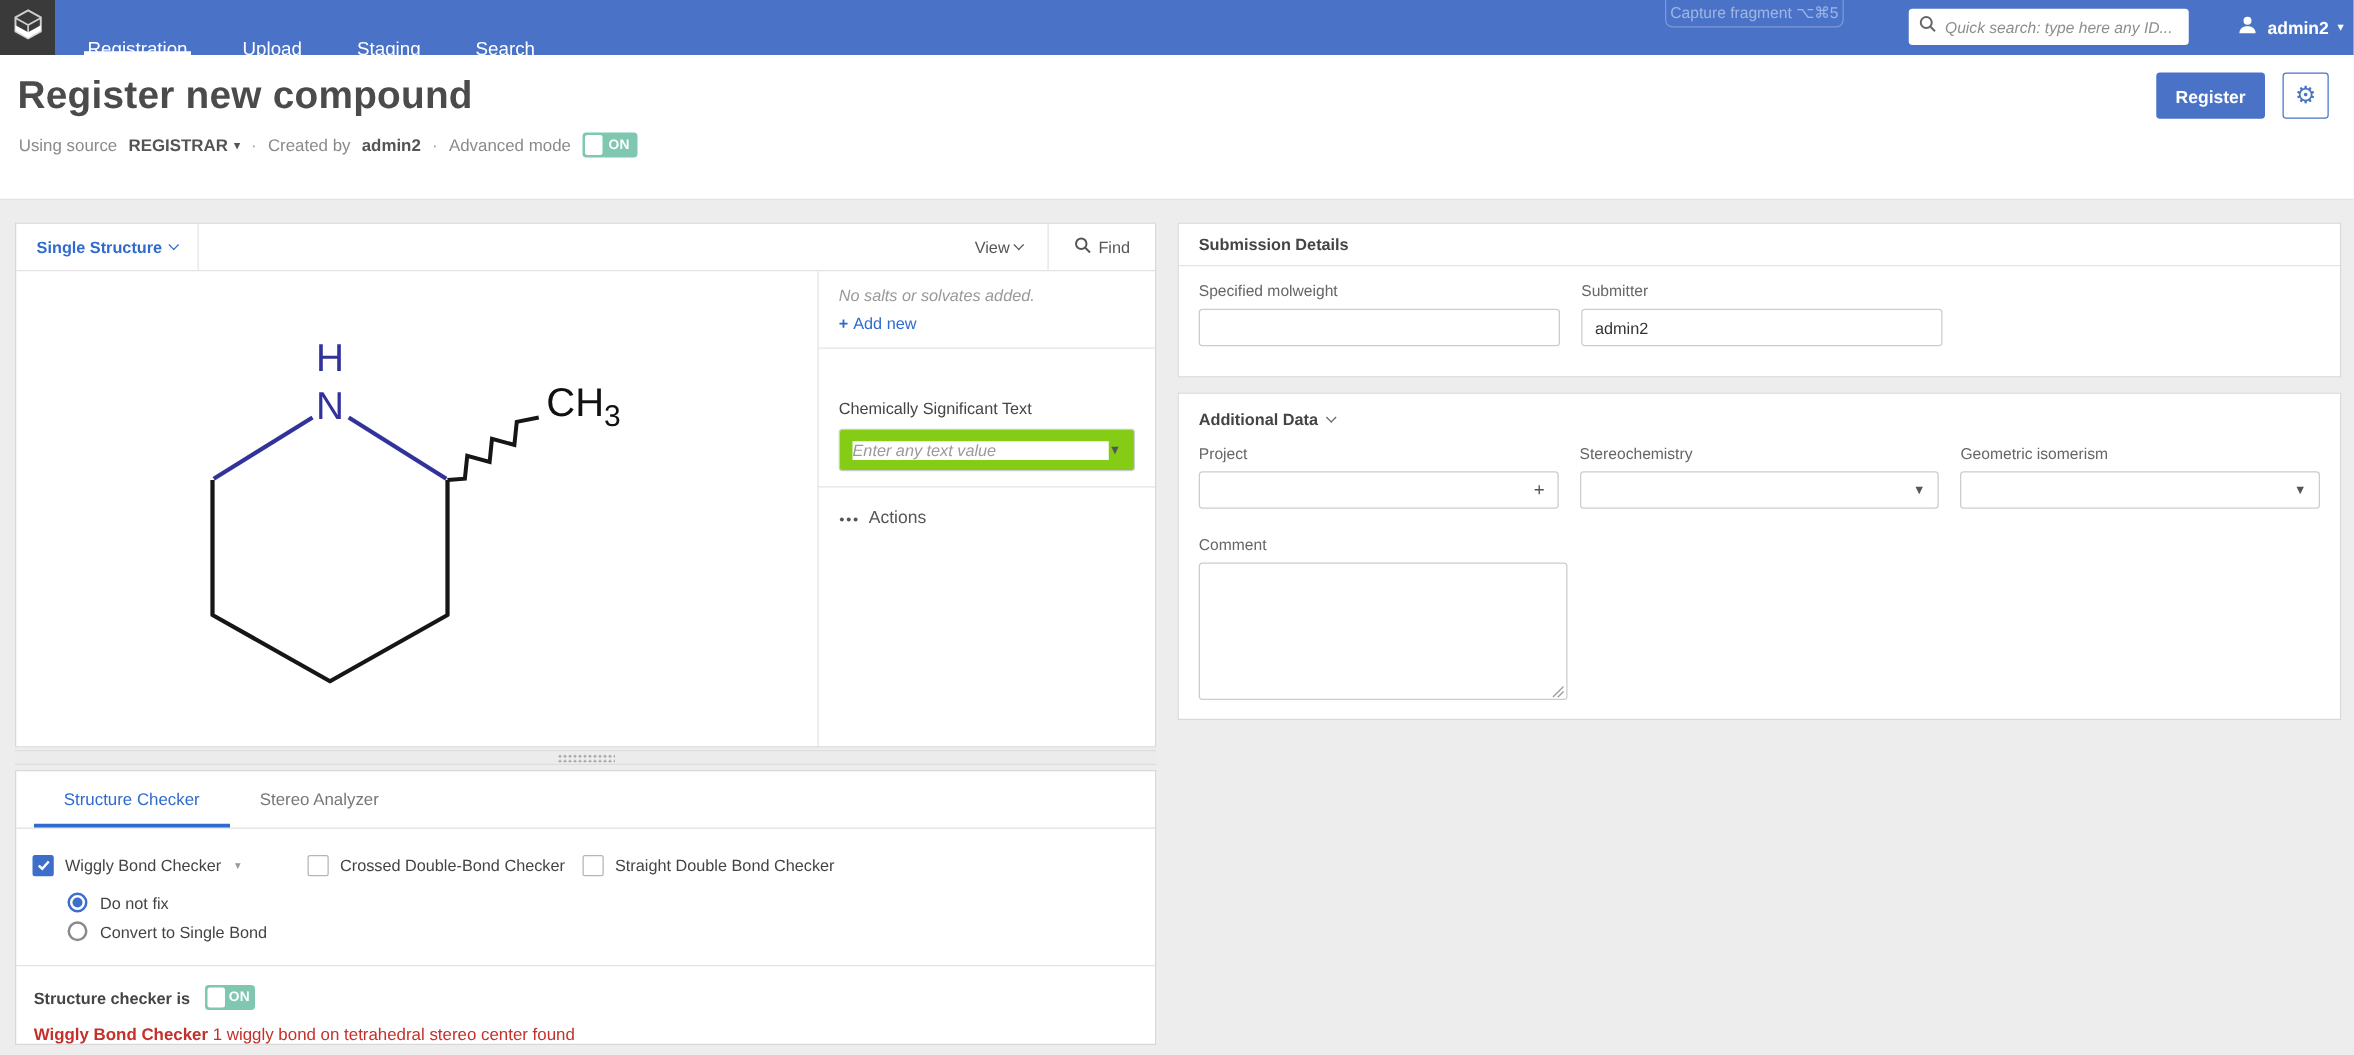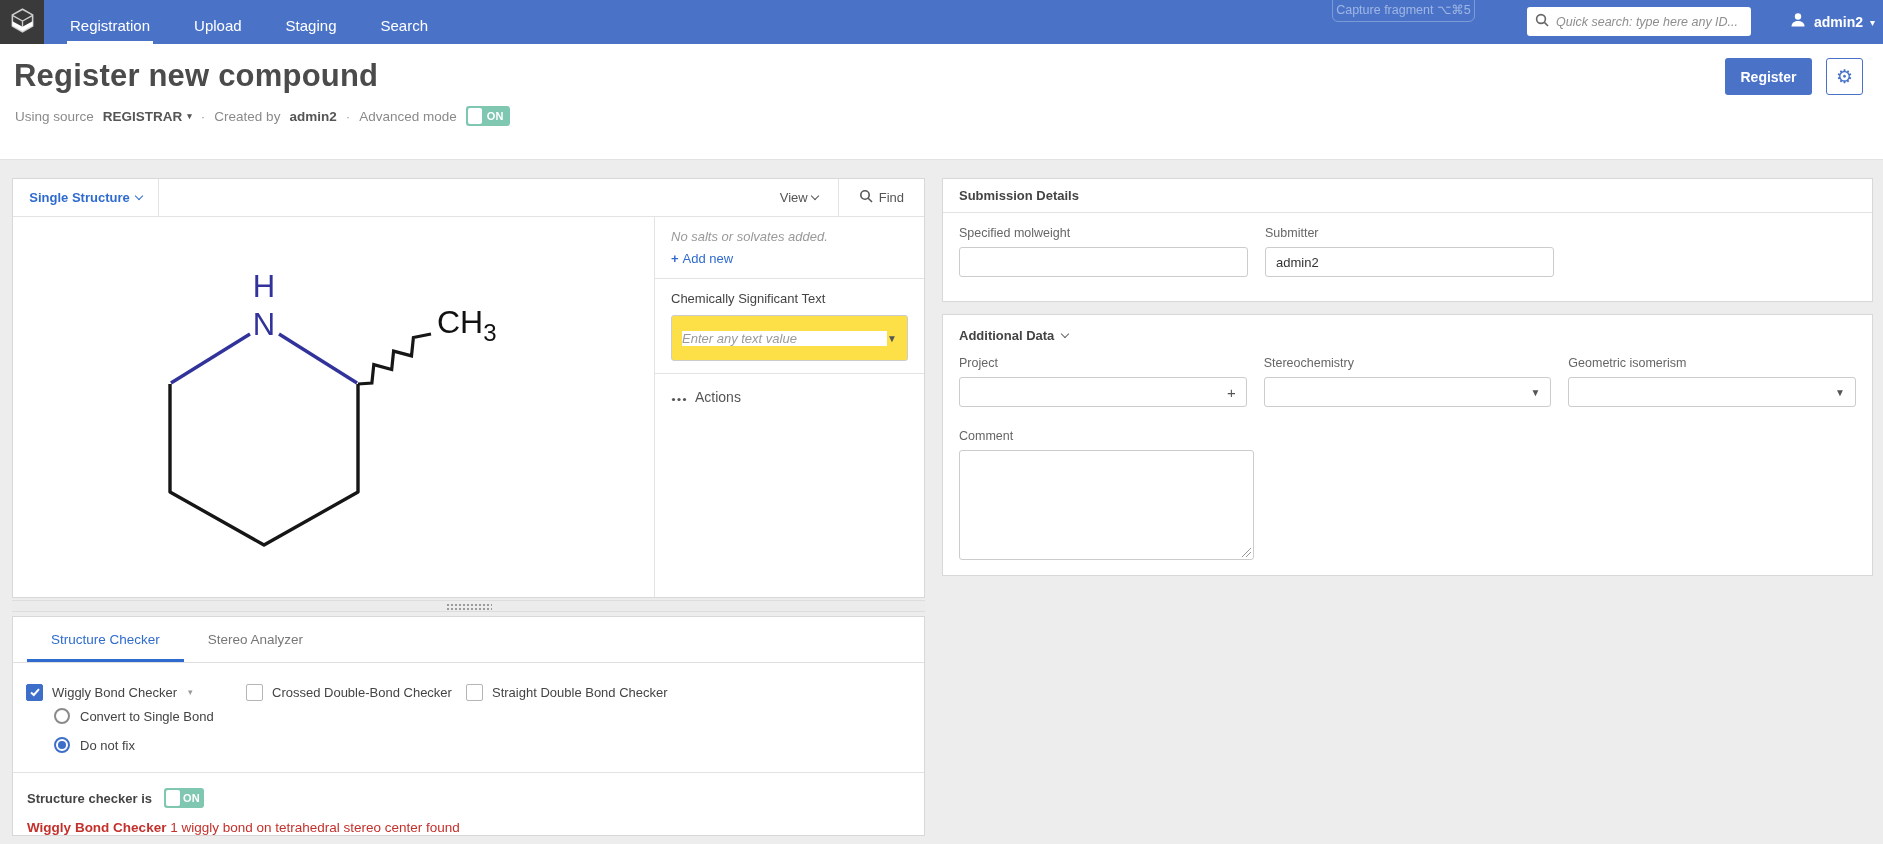--- a/index.html
+++ b/index.html
@@ -11,21 +11,21 @@
     overflow:hidden;
     position:relative;
   }
   :root{
     --accent:#4a73c8; --link:#2f6bce; --toggle:#7fc7b0; --error:#c4302b; --autofill:#fbfbe6;
   }
   
   .navbar { position:absolute; left:0; top:0; width:1883px; height:44px; background:var(--accent); display:flex; align-items:stretch; z-index:20; }
   .logo-box { width:44px; height:44px; background:#3a3a3a; display:flex; align-items:center; justify-content:center; flex:0 0 auto; }
   .nav-items { display:flex; margin-left:23px; gap:38px; }
-  .nav-item { color:#fff; font-size:15px; line-height:44px; padding:4px 3px; cursor:pointer; }
+  .nav-item { color:#fff; font-size:15px; line-height:44px; padding:18px 3px; cursor:pointer; }
   .nav-item.active { box-shadow: inset 0 -3px 0 #ffffff; }
   .capture-pill { position:absolute; left:1332px; top:-6px; width:143px; height:28px; border:1px solid rgba(255,255,255,0.28); border-radius:6px; color:rgba(225,233,252,0.55); font-size:12.5px; display:flex; align-items:flex-end; justify-content:center; padding-bottom:4px; }
   .quick-search { position:absolute; left:1527px; top:7px; width:224px; height:29px; background:#fff; border-radius:3px; display:flex; align-items:center; padding:0 8px; }
   .quick-search svg { flex:0 0 auto; }
   .quick-search input { border:0; outline:0; width:100%; margin-left:7px; font-size:12.5px; font-family:"Liberation Sans",sans-serif; color:#444; background:transparent; }
   .quick-search input::placeholder { font-style:italic; color:#8e8e8e; }
   .user-menu { position:absolute; left:1789px; top:0; height:44px; display:flex; align-items:center; gap:7px; color:#fff; cursor:pointer; }
   .user-name { font-size:14px; font-weight:bold; }
   .caret-white { font-size:10px; color:#fff; }
   
@@ -52,22 +52,22 @@
   .chev { display:inline-block; width:6px; height:6px; border-right:1.6px solid currentColor; border-bottom:1.6px solid currentColor; transform:rotate(45deg); margin-top:-3px; }
   .sp-body { position:relative; height:380px; display:flex; }
   .canvas { position:relative; width:642px; height:380px; border-right:1px solid #e3e3e3; }
   
   .sub-col { width:269px; font-size:13px; }
   .sub-sec { padding:12px 16px; }
   .sub-sec + .sub-sec { border-top:1px solid #e3e3e3; }
   .salts-note { font-style:italic; color:#999; margin-bottom:7px; }
   .add-new { color:var(--link); cursor:pointer; display:inline-flex; align-items:center; gap:4px; }
   .add-new .plus { font-weight:bold; }
-  .cst-label { color:#444; margin-bottom:9px; }
-  .combo { height:46px; border:1px solid #ccc; border-radius:3px; display:flex; align-items:center; padding:0 10px; cursor:text; background:#fde047; }
+  .cst-label { color:#444; margin-bottom:9px;margin-top:28px; }
+  .combo { height:34px; border:1px solid #ccc; border-radius:3px; display:flex; align-items:center; padding:0 10px; cursor:text; background:#84cc16; }
   .combo input { border:0; outline:0; flex:1; font-size:13px; font-family:"Liberation Sans",sans-serif; color:#444; }
   .combo input::placeholder { font-style:italic; color:#9a9a9a; }
   .caret-select { font-size:10px; color:#555; }
   .actions-row { display:flex; align-items:center; gap:8px; color:#555; font-size:14px; padding-top:3px; cursor:pointer; }
   
   .splitter { position:absolute; left:12px; top:600px; width:913px; height:12px; background:#ececec; border-top:1px solid #ddd; border-bottom:1px solid #ddd; display:flex; align-items:center; justify-content:center; cursor:row-resize; }
   .grip { width:46px; height:7px; background-image:radial-gradient(#9a9a9a 1px, transparent 1.1px); background-size:4px 4px; }
   
   .checker-panel { left:12px; top:616px; width:913px; height:220px; }
   .tabs { height:46px; border-bottom:1px solid #e0e0e0; display:flex; padding-left:14px; }
@@ -258,29 +258,29 @@
     </div>
     <div class="cb-item w2">
       <span class="checkbox"></span>
       <span>Crossed Double-Bond Checker</span>
     </div>
     <div class="cb-item">
       <span class="checkbox"></span>
       <span>Straight Double Bond Checker</span>
     </div>
   </div>
-  <div class="radio-row" style="margin-top:7px;">
-    <span class="radio"></span>
-    <span>Convert to Single Bond</span>
-  </div>
   <div class="radio-row">
     <span class="radio selected">
         <span class="dot"></span>
       </span>
     <span>Do not fix</span>
+  </div>
+  <div class="radio-row" style="margin-top:7px;">
+    <span class="radio"></span>
+    <span>Convert to Single Bond</span>
   </div>
   <div class="checker-div"></div>
   <div class="status-row">
     <span class="status-label">Structure checker is</span>
     <span class="toggle" style="width:40px;">
       <span class="knob"></span>
       <span class="state" style="left:19px;">ON</span>
     </span>
   </div>
   <div class="error-row">

